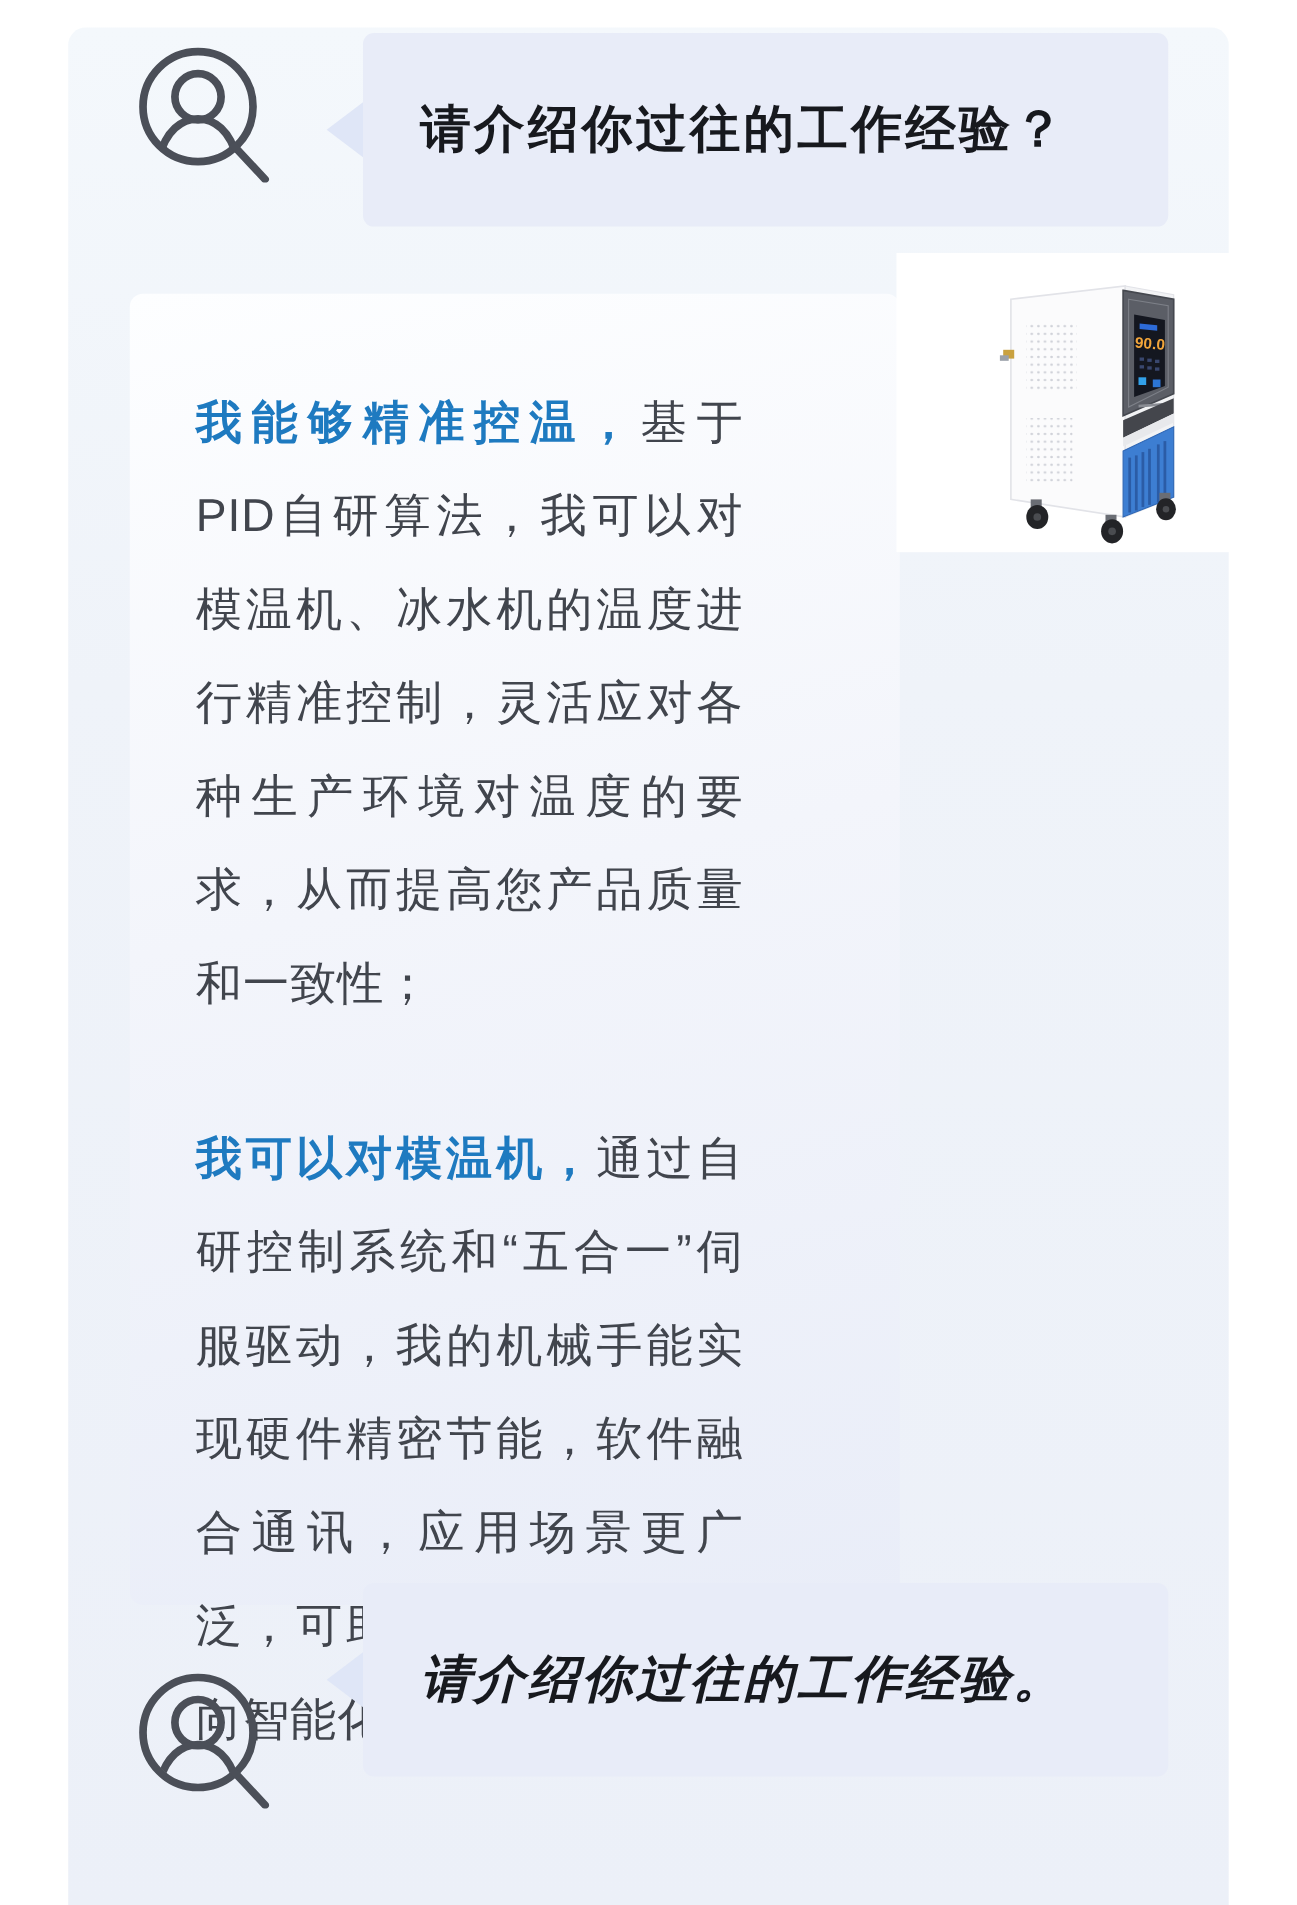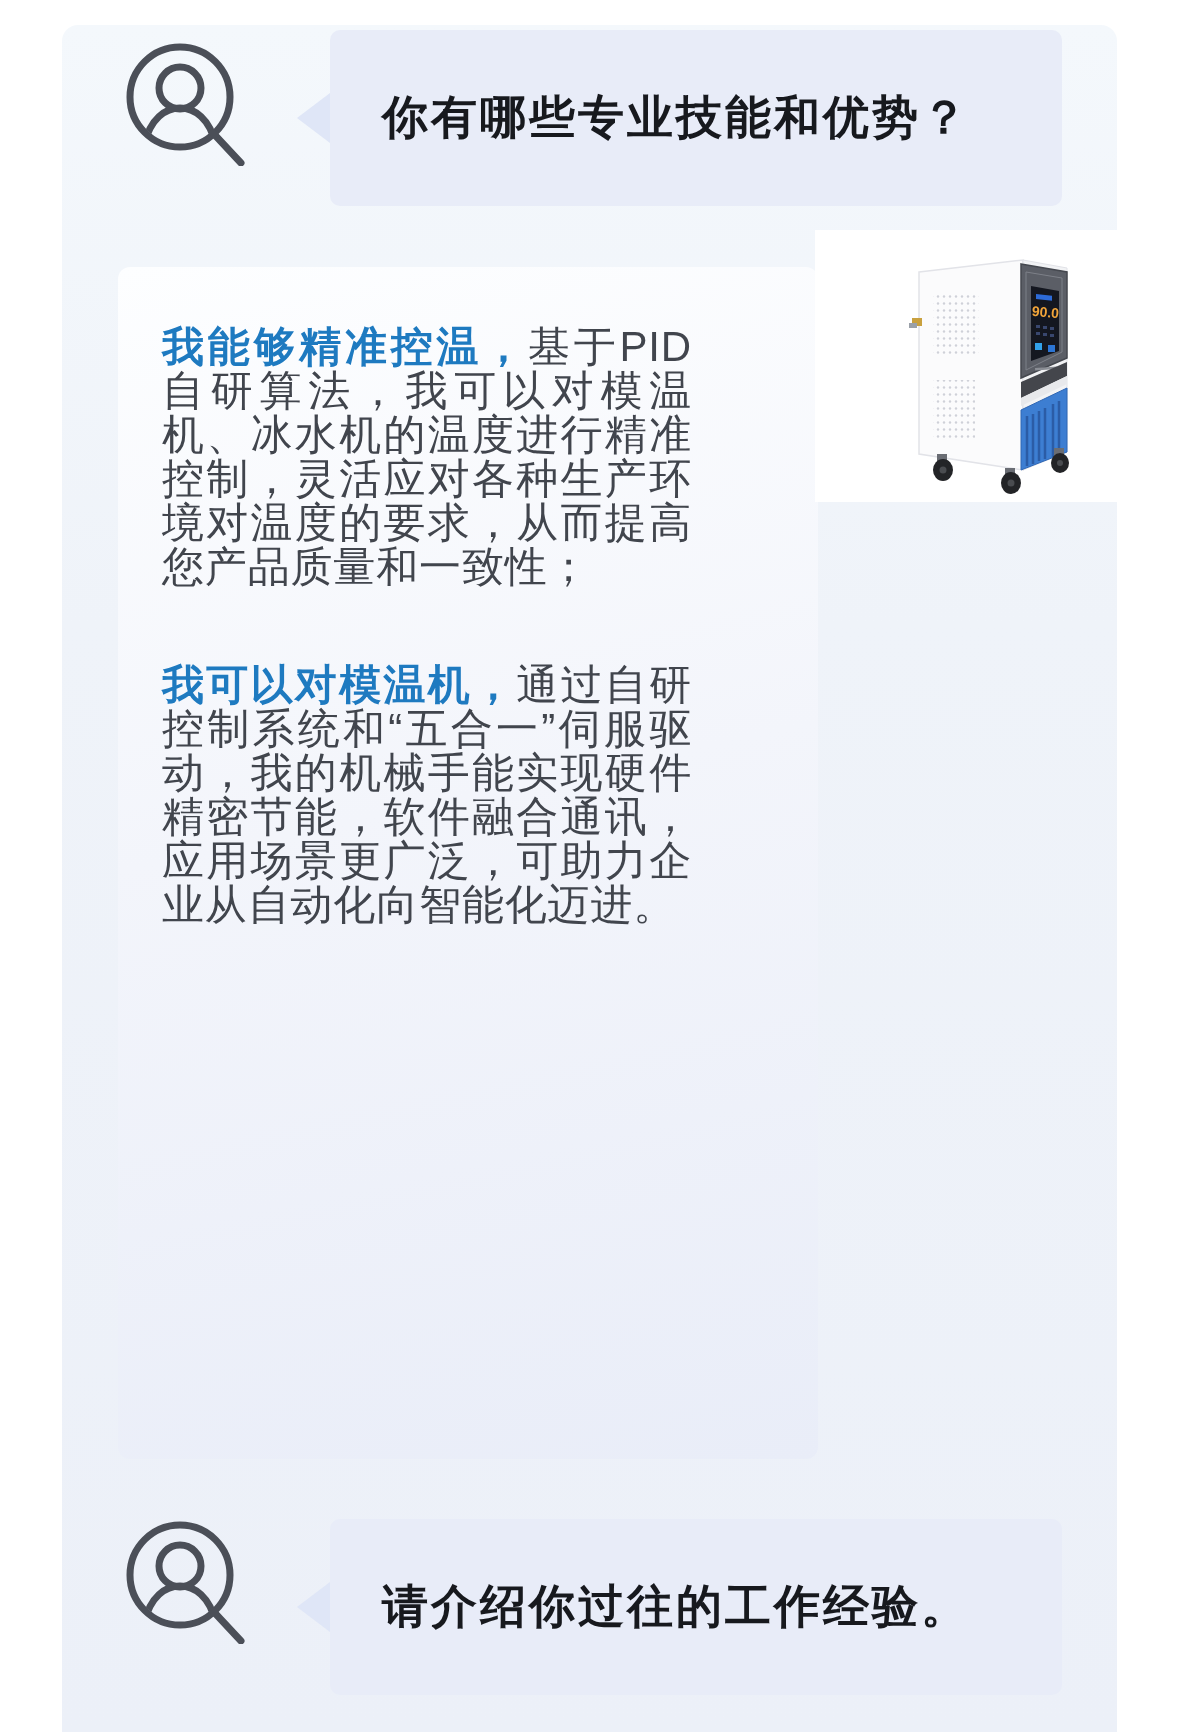--- a/index.html
+++ b/index.html
@@ -16,21 +16,21 @@
   .avatar { position:absolute; width:124px; height:124px; }
   .avatar1 { left:122px; top:42px; }
   .avatar2 { left:122px; top:1520px; }
 
   .qbubble {
     position:absolute; left:330px; width:732px; height:176px;
     background:#e8ecf8; border-radius:10px;
     display:flex; align-items:center;
   }
   .qb1 { top:30px; }
-  .qb2 { top:1519px; }
+  .qb2 { top:1439px;font-style:italic; }
   .qtext {
     font-size:46px; font-weight:bold; color:#17191e;
     letter-spacing:3px; padding-left:52px; white-space:nowrap;
   }
   .qtail {
     position:absolute; left:-33px; top:50%; margin-top:-25px;
     width:0; height:0;
     border-top:25px solid transparent; border-bottom:25px solid transparent;
     border-right:33px solid #dfe6f7;
   }
@@ -41,21 +41,21 @@
     border-radius:12px; box-sizing:border-box;
     padding:58px 126px 0 44px;
   }
   .atail {
     position:absolute; right:-38px; top:50px;
     width:0; height:0;
     border-top:23px solid transparent; border-bottom:23px solid transparent;
     border-left:38px solid #d8e3f6;
   }
   .apara {
-    margin:0; font-size:42px; line-height:44px; color:#41454d;
+    margin:16px; font-size:42px; line-height:85px; color:#41454d;
     text-align:justify; text-justify:inter-character; letter-spacing:0.02em;
   }
   .apara.second { margin-top:74px; }
   .lead { color:#1e7ac0; font-weight:bold; }
 
   .photo {
     position:absolute; left:815px; top:230px; width:364px; height:272px;
     background:#ffffff;
   }
   .photo svg { display:block; }
@@ -76,21 +76,21 @@
       </defs>
       <circle cx="58" cy="55" r="50" fill="none" stroke="#4b4f58" stroke-width="7"></circle>
       <circle cx="58" cy="46" r="21" fill="none" stroke="#4b4f58" stroke-width="7"></circle>
       <path d="M22,104 C28,76 44,66 58,66 C72,66 88,76 94,104" fill="none" stroke="#4b4f58" stroke-width="7" clip-path="url(#avclip1)"></path>
       <line x1="91" y1="91" x2="119" y2="121" stroke="#4b4f58" stroke-width="7" stroke-linecap="round"></line>
     </svg>
   </div>
 
   <div class="qbubble qb1">
     <span class="qtail"></span>
-    <span class="qtext">你有哪些专业技能和优势？</span>
+    <span class="qtext">请介绍你过往的工作经验？</span>
   </div>
 
   <div class="abubble">
     <span class="atail"></span>
     <p class="apara"><span class="lead">我能够精准控温，</span><span>基于PID自研算法，我可以对模温机、冰水机的温度进行精准控制，灵活应对各种生产环境对温度的要求，从而提高您产品质量和一致性；</span></p>
     <p class="apara second"><span class="lead">我可以对模温机，</span><span>通过自研控制系统和“五合一”伺服驱动，我的机械手能实现硬件精密节能，软件融合通讯，应用场景更广泛，可助力企业从自动化向智能化迈进。</span></p>
   </div>
 
   <div class="photo">
     <svg width="364" height="272" viewBox="0 0 364 272">

